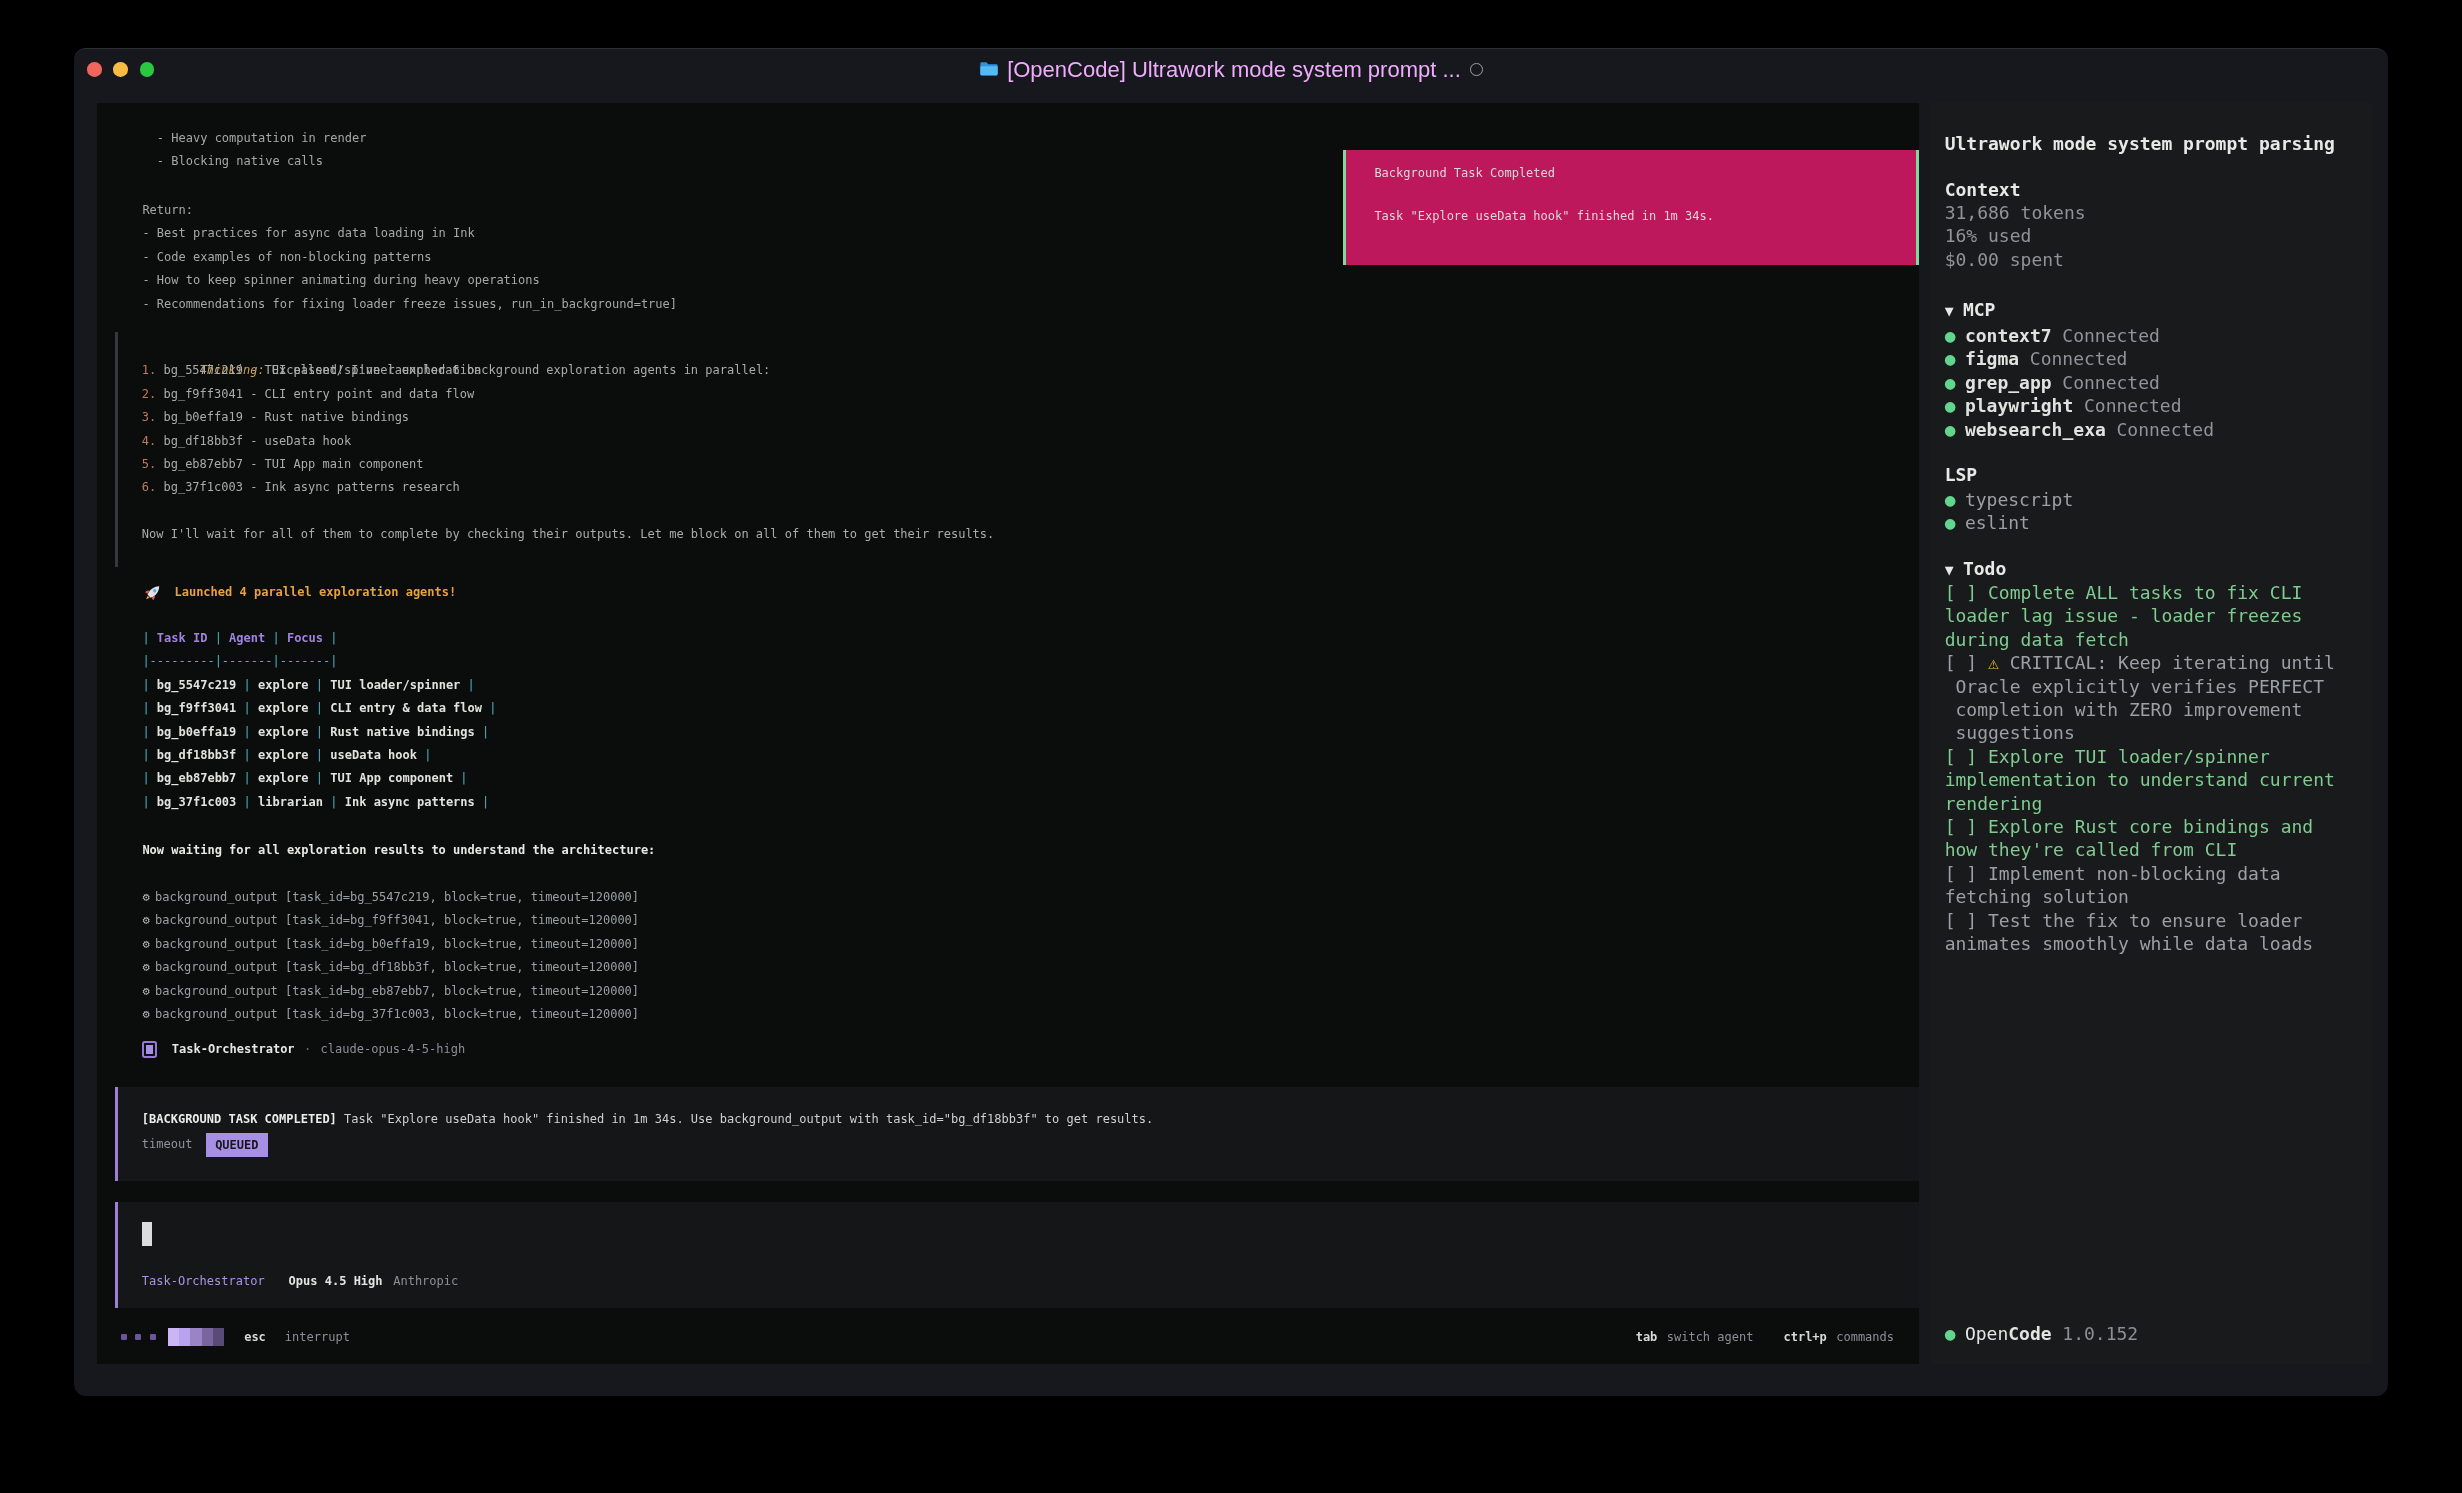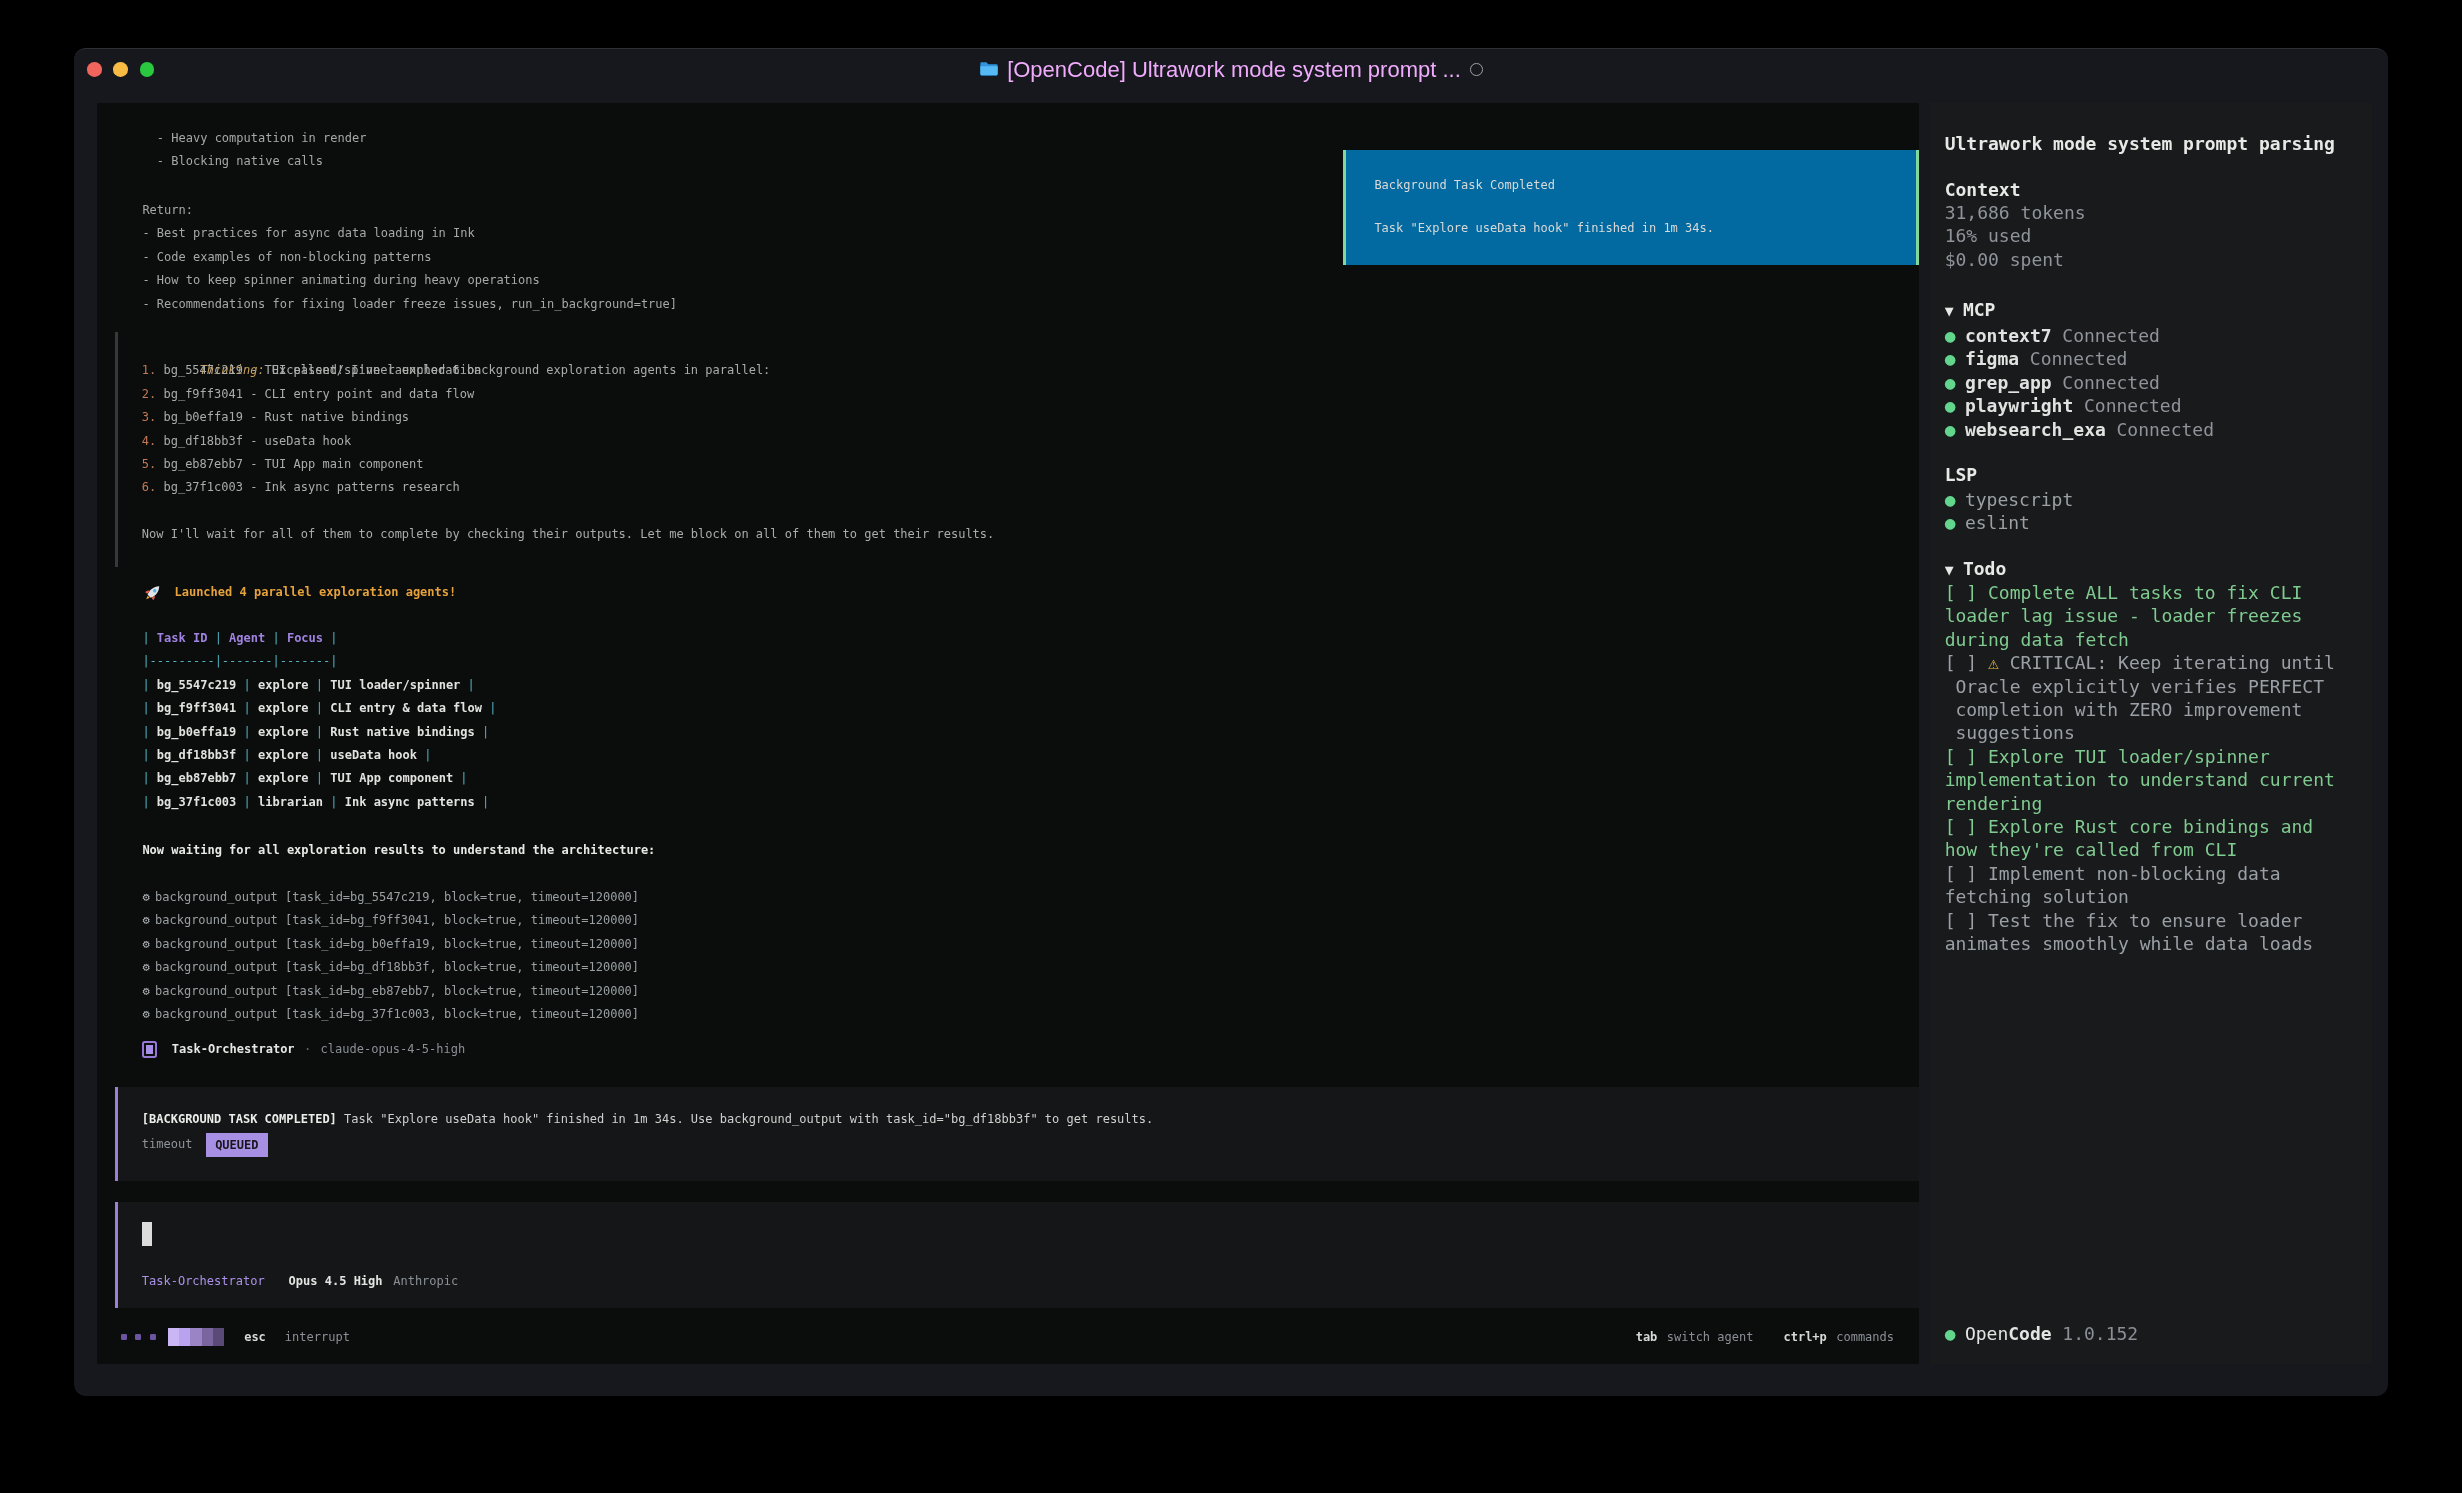--- a/index.html
+++ b/index.html
@@ -100,22 +100,22 @@
   #status-left .key { margin-left:20px; }
   #status-left .keylabel { margin-left:19px; }
 
   #status-right { right:25.4px; top:1222px; display:flex; align-items:center; height:23.4px; }
   #status-right .keylabel { margin-left:9.4px; }
   #status-right .gap { margin-left:30px; }
 
   
   #notification {
     position:absolute; left:1246px; top:47px; width:576px; height:115px;
-    background:#0369a1; border-left:3.3px solid #83d79c; border-right:3.3px solid #83d79c;
-    padding:24px 0 0 28px; z-index:5; color:#d8dad8;
+    background:#be185d; border-left:3.3px solid #83d79c; border-right:3.3px solid #83d79c;
+    padding:12px 0 0 28px; z-index:5; color:#d8dad8;
   }
   #notification .line { height:23.4px; }
   #notification .n-body { margin-top:20px; }
 
   
   .sidebar {
     position:absolute; left:1856px; top:54px; width:442px; height:1261px;
     background:#191a1c; font-size:18px;
   }
   .sb { position:absolute; left:14.7px; width:415px; white-space:pre; line-height:23.4px; }

